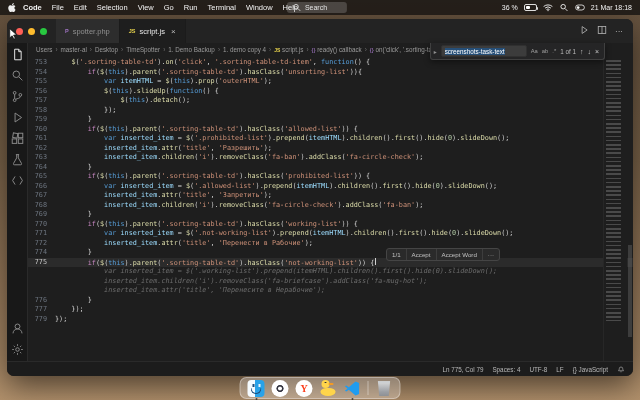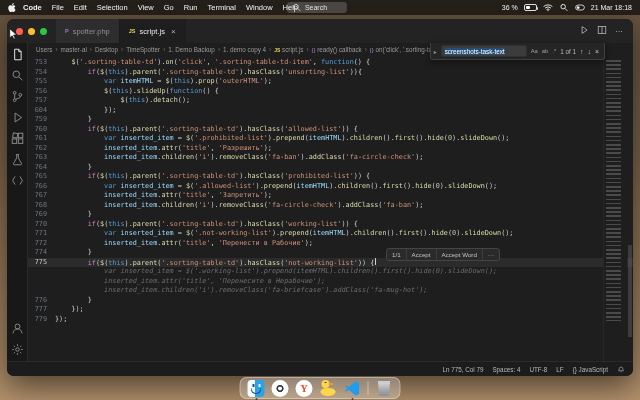--- a/index.html
+++ b/index.html
@@ -311,21 +311,21 @@
           </div>
           <div class="row">
             <span class="gut">756</span>
             <span class="code">            <span class="tok-f">$</span>(<span class="tok-k">this</span>).<span class="tok-f">slideUp</span>(<span class="tok-k">function</span>() {</span>
           </div>
           <div class="row">
             <span class="gut">757</span>
             <span class="code">                <span class="tok-f">$</span>(<span class="tok-k">this</span>).<span class="tok-f">detach</span>();</span>
           </div>
           <div class="row">
-            <span class="gut">604</span>
+            <span class="gut">758</span>
             <span class="code">            });</span>
           </div>
           <div class="row">
             <span class="gut">759</span>
             <span class="code">        }</span>
           </div>
           <div class="row">
             <span class="gut">760</span>
             <span class="code">        <span class="tok-kc">if</span>(<span class="tok-f">$</span>(<span class="tok-k">this</span>).<span class="tok-f">parent</span>(<span class="tok-s">'.sorting-table-td'</span>).<span class="tok-f">hasClass</span>(<span class="tok-s">'allowed-list'</span>)) {</span>
           </div>
@@ -384,25 +384,25 @@
           <div class="row current">
             <span class="gut">775</span>
             <span class="code">        <span class="tok-kc">if</span>(<span class="tok-f">$</span>(<span class="tok-k">this</span>).<span class="tok-f">parent</span>(<span class="tok-s">'.sorting-table-td'</span>).<span class="tok-f">hasClass</span>(<span class="tok-s">'not-working-list'</span>)) {<span class="caret"></span></span>
           </div>
           <div class="row ghost">
             <span class="gut"></span>
             <span class="code">            <span class="tok-k">var</span> <span class="tok-v">inserted_item</span> = <span class="tok-f">$</span>(<span class="tok-s">'.working-list'</span>).<span class="tok-f">prepend</span>(<span class="tok-v">itemHTML</span>).<span class="tok-f">children</span>().<span class="tok-f">first</span>().<span class="tok-f">hide</span>(<span class="tok-n">0</span>).<span class="tok-f">slideDown</span>();</span>
           </div>
           <div class="row ghost">
             <span class="gut"></span>
-            <span class="code">            <span class="tok-v">inserted_item</span>.<span class="tok-f">attr</span>(<span class="tok-s">'title'</span>, <span class="tok-s">'Перенесите в Нерабочие'</span>);</span>
+            <span class="code">            <span class="tok-v">inserted_item</span>.<span class="tok-f">children</span>(<span class="tok-s">'i'</span>).<span class="tok-f">removeClass</span>(<span class="tok-s">'fa-briefcase'</span>).<span class="tok-f">addClass</span>(<span class="tok-s">'fa-mug-hot'</span>);</span>
           </div>
           <div class="row ghost">
             <span class="gut"></span>
-            <span class="code">            <span class="tok-v">inserted_item</span>.<span class="tok-f">children</span>(<span class="tok-s">'i'</span>).<span class="tok-f">removeClass</span>(<span class="tok-s">'fa-briefcase'</span>).<span class="tok-f">addClass</span>(<span class="tok-s">'fa-mug-hot'</span>);</span>
+            <span class="code">            <span class="tok-v">inserted_item</span>.<span class="tok-f">attr</span>(<span class="tok-s">'title'</span>, <span class="tok-s">'Перенесите в Нерабочие'</span>);</span>
           </div>
           <div class="row">
             <span class="gut">776</span>
             <span class="code">        }</span>
           </div>
           <div class="row">
             <span class="gut">777</span>
             <span class="code">    });</span>
           </div>
           <div class="row">

